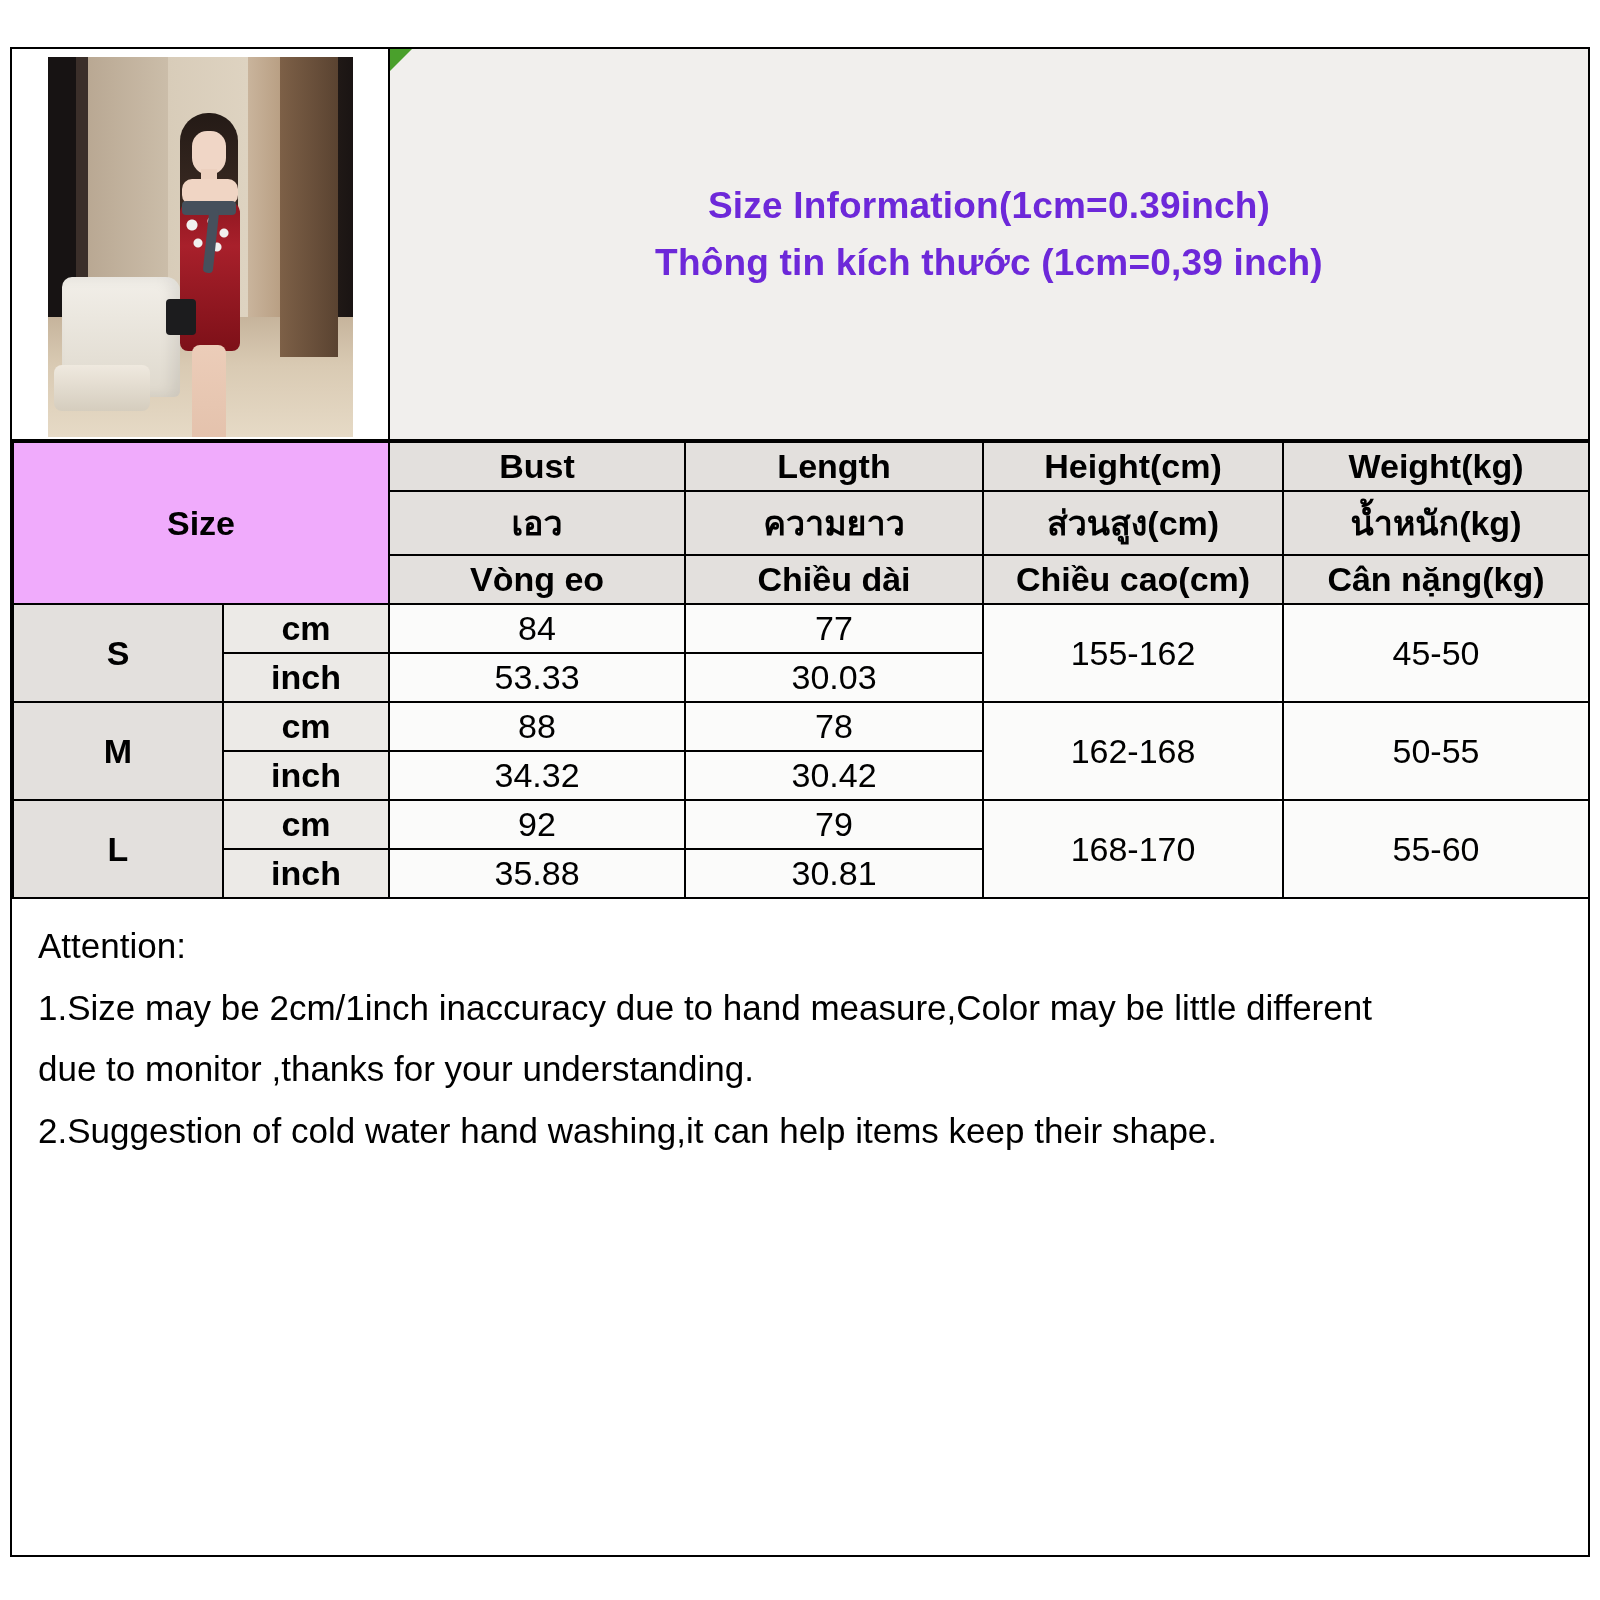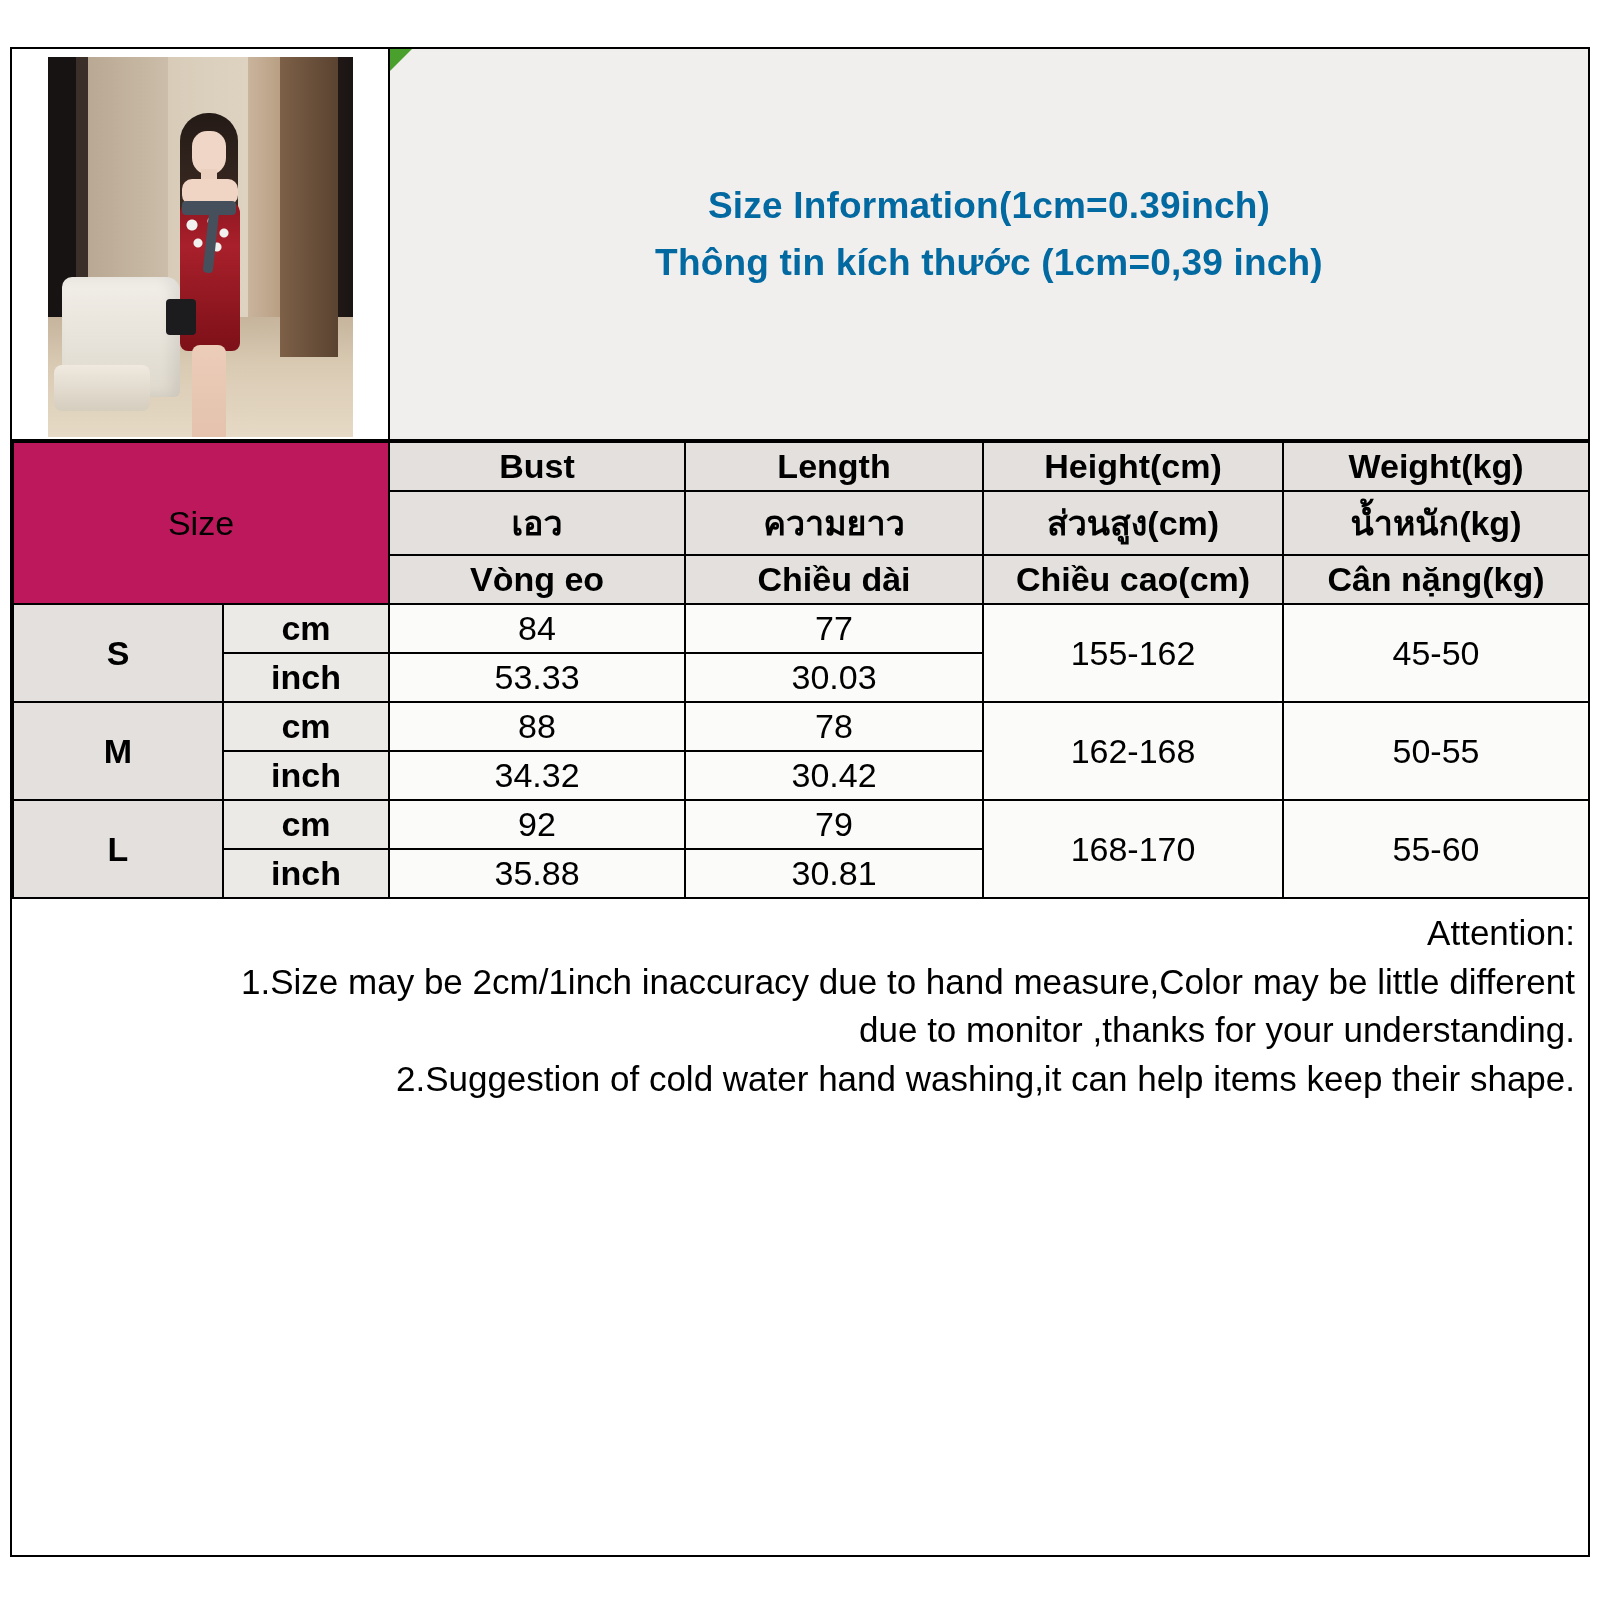--- a/index.html
+++ b/index.html
@@ -156,21 +156,21 @@
     left: 0; top: 0;
     width: 0; height: 0;
     border-top: 22px solid #4aa02c;
     border-right: 22px solid transparent;
   }
   .title-line {
     font-weight: bold;
     font-size: 37px;
     line-height: 1.55;
     letter-spacing: .2px;
-    color: #0369a1;
+    color: #6d28d9;
     text-align: left;
     white-space: nowrap;
   }
 
   
   table.size-table {
     width: 100%;
     border-collapse: collapse;
     table-layout: fixed;
   }
@@ -182,22 +182,22 @@
     color: #000;
     padding: 4px 2px;
     box-sizing: border-box;
     margin-top: 28px;
   }
   .hdr {
     background: #e3e0dd;
     font-weight: bold;
   }
   .size-word {
-    background: #be185d;
-    font-weight: normal;
+    background: #f0abfc;
+    font-weight: bold;
     font-size: 56px;
   }
   .sizelabel {
     background: #e3e0dd;
     font-weight: bold;
     font-size: 38px;
   }
   .unit {
     background: #eceae7;
     font-weight: bold;
@@ -219,21 +219,21 @@
   col.c5 { width: 300px; }
   col.c6 { width: 306px; }
 
   
   .attention {
     padding: 8px 10px 0 10px;
     font-size: 35px;
     line-height: 1.30;
     color: #000;
   }
-  .attention p { margin: 3px; text-align: right; }
+  .attention p { margin: 16px; }
 </style>
 </head>
 <body>
 
 <div class="page">
   <div class="sheet">
 
     <div class="topband">
 
       <div class="photo-cell">

